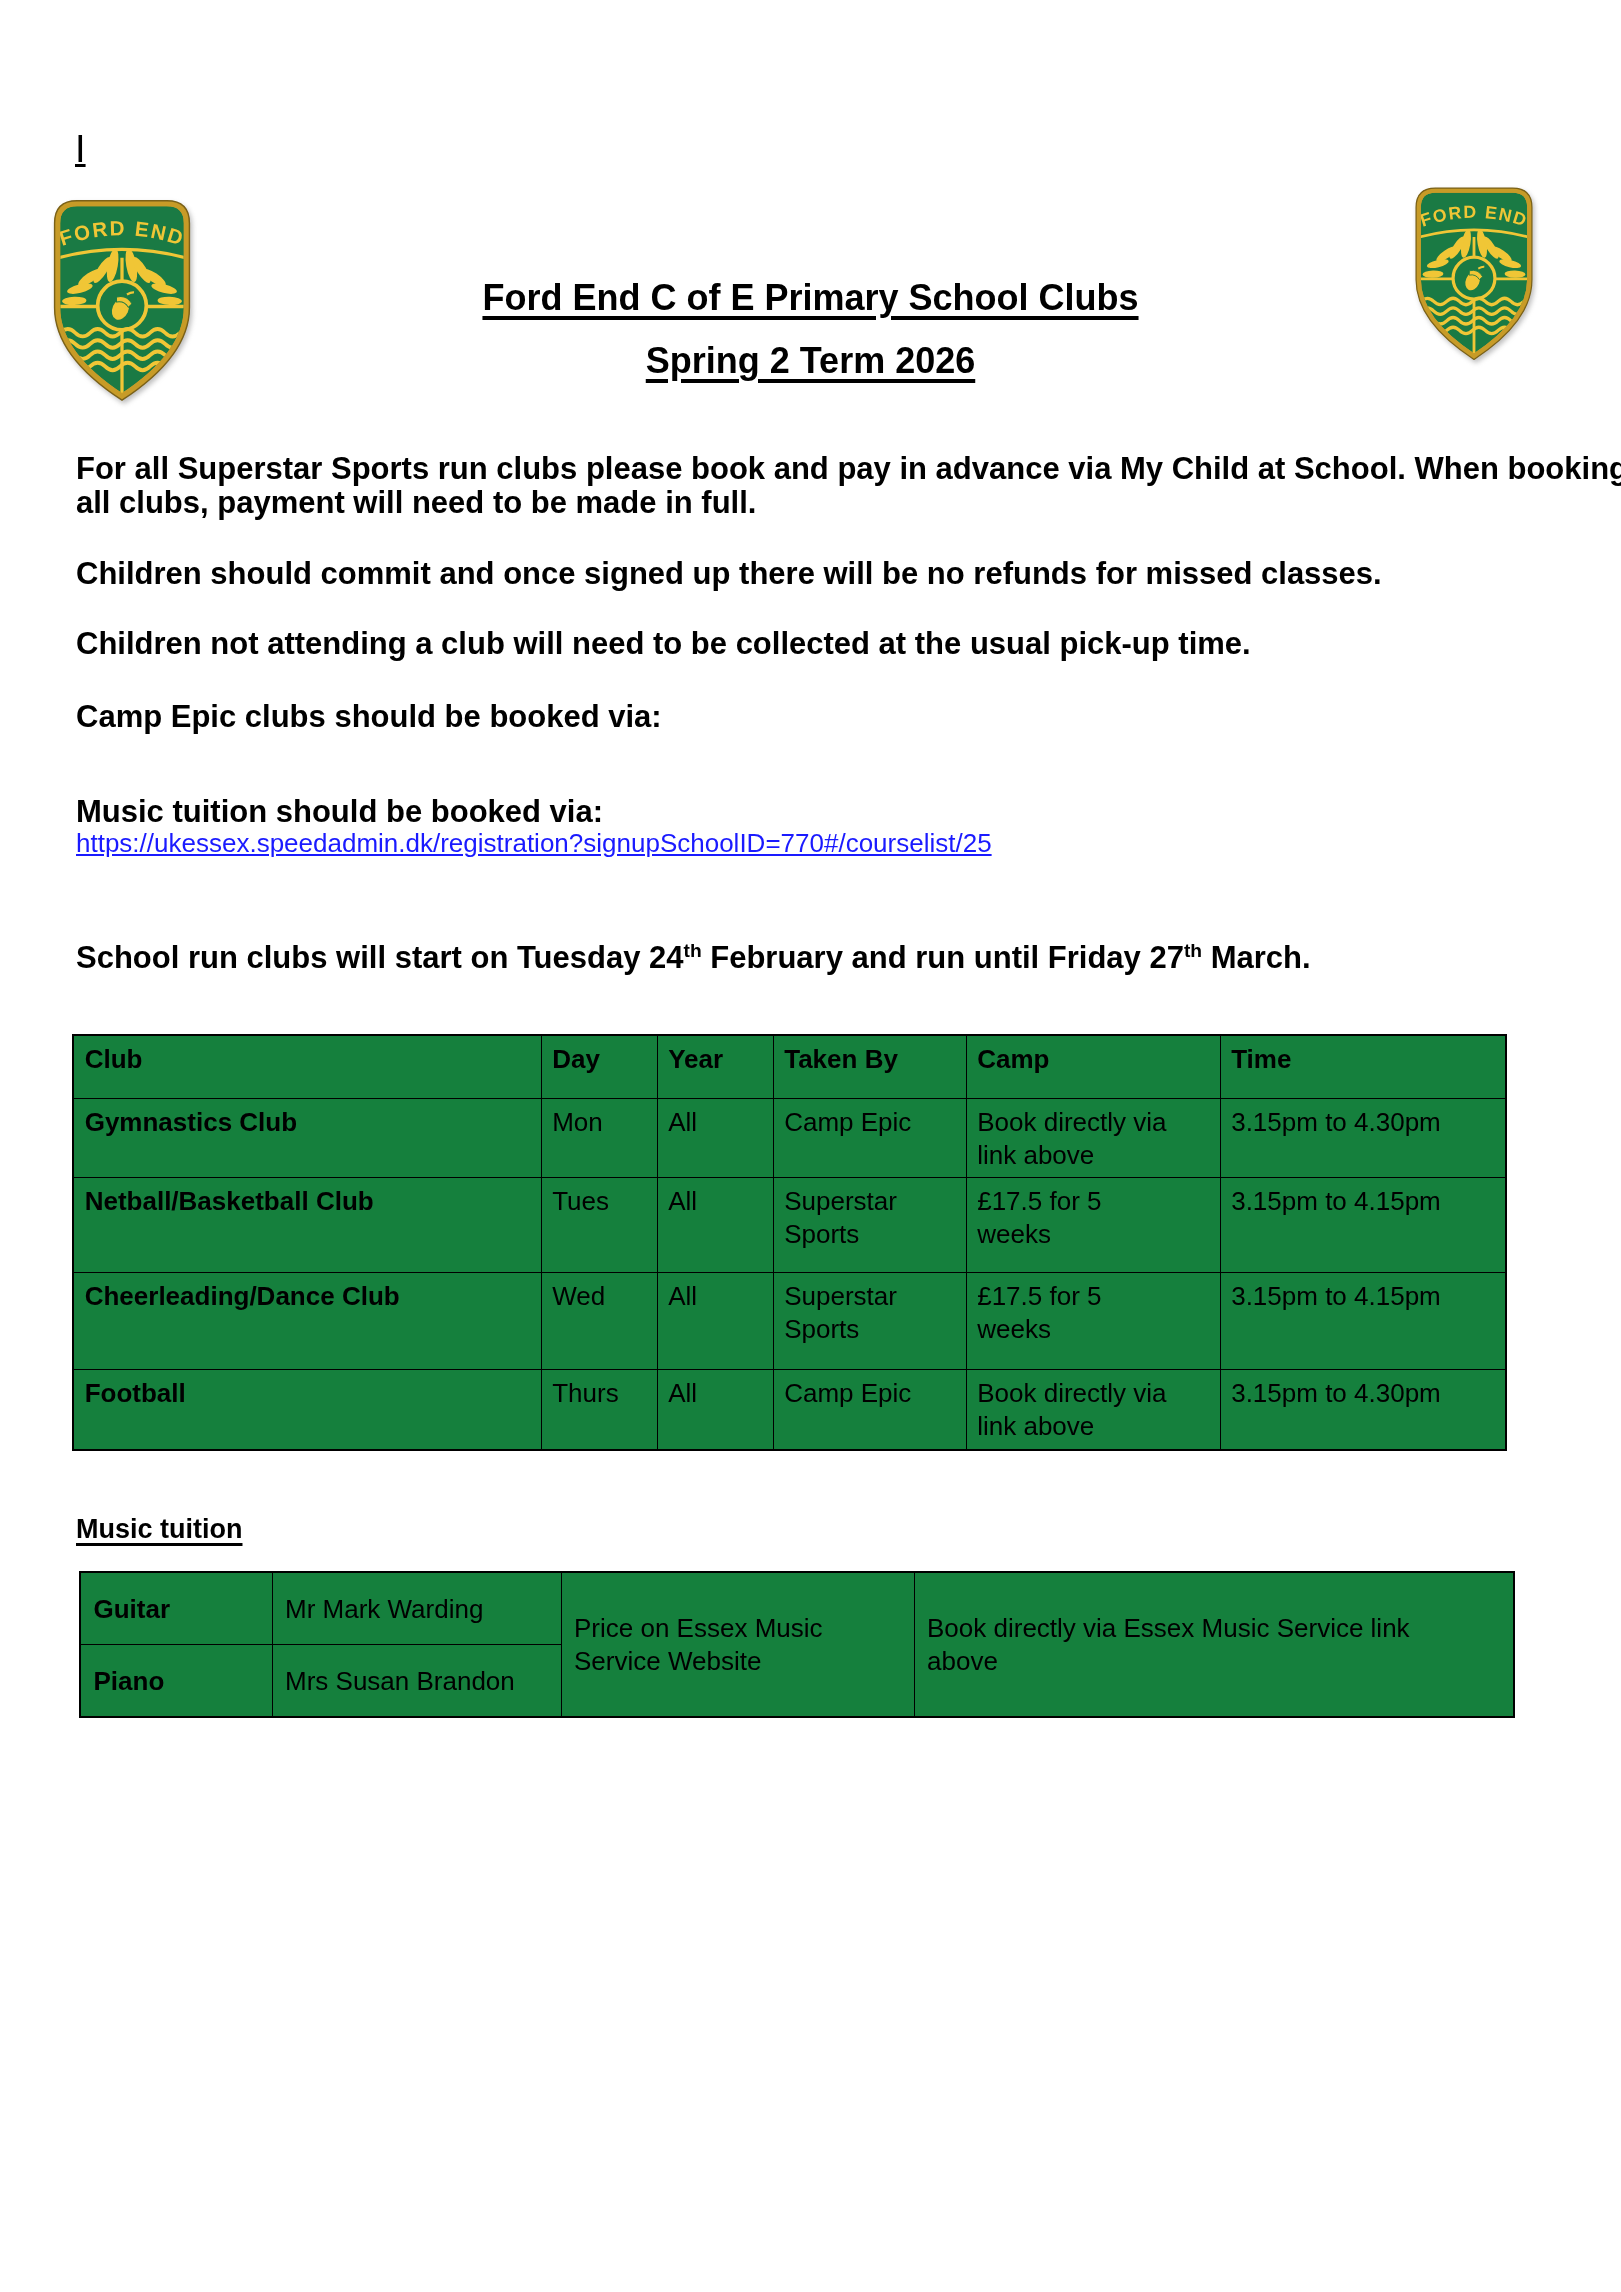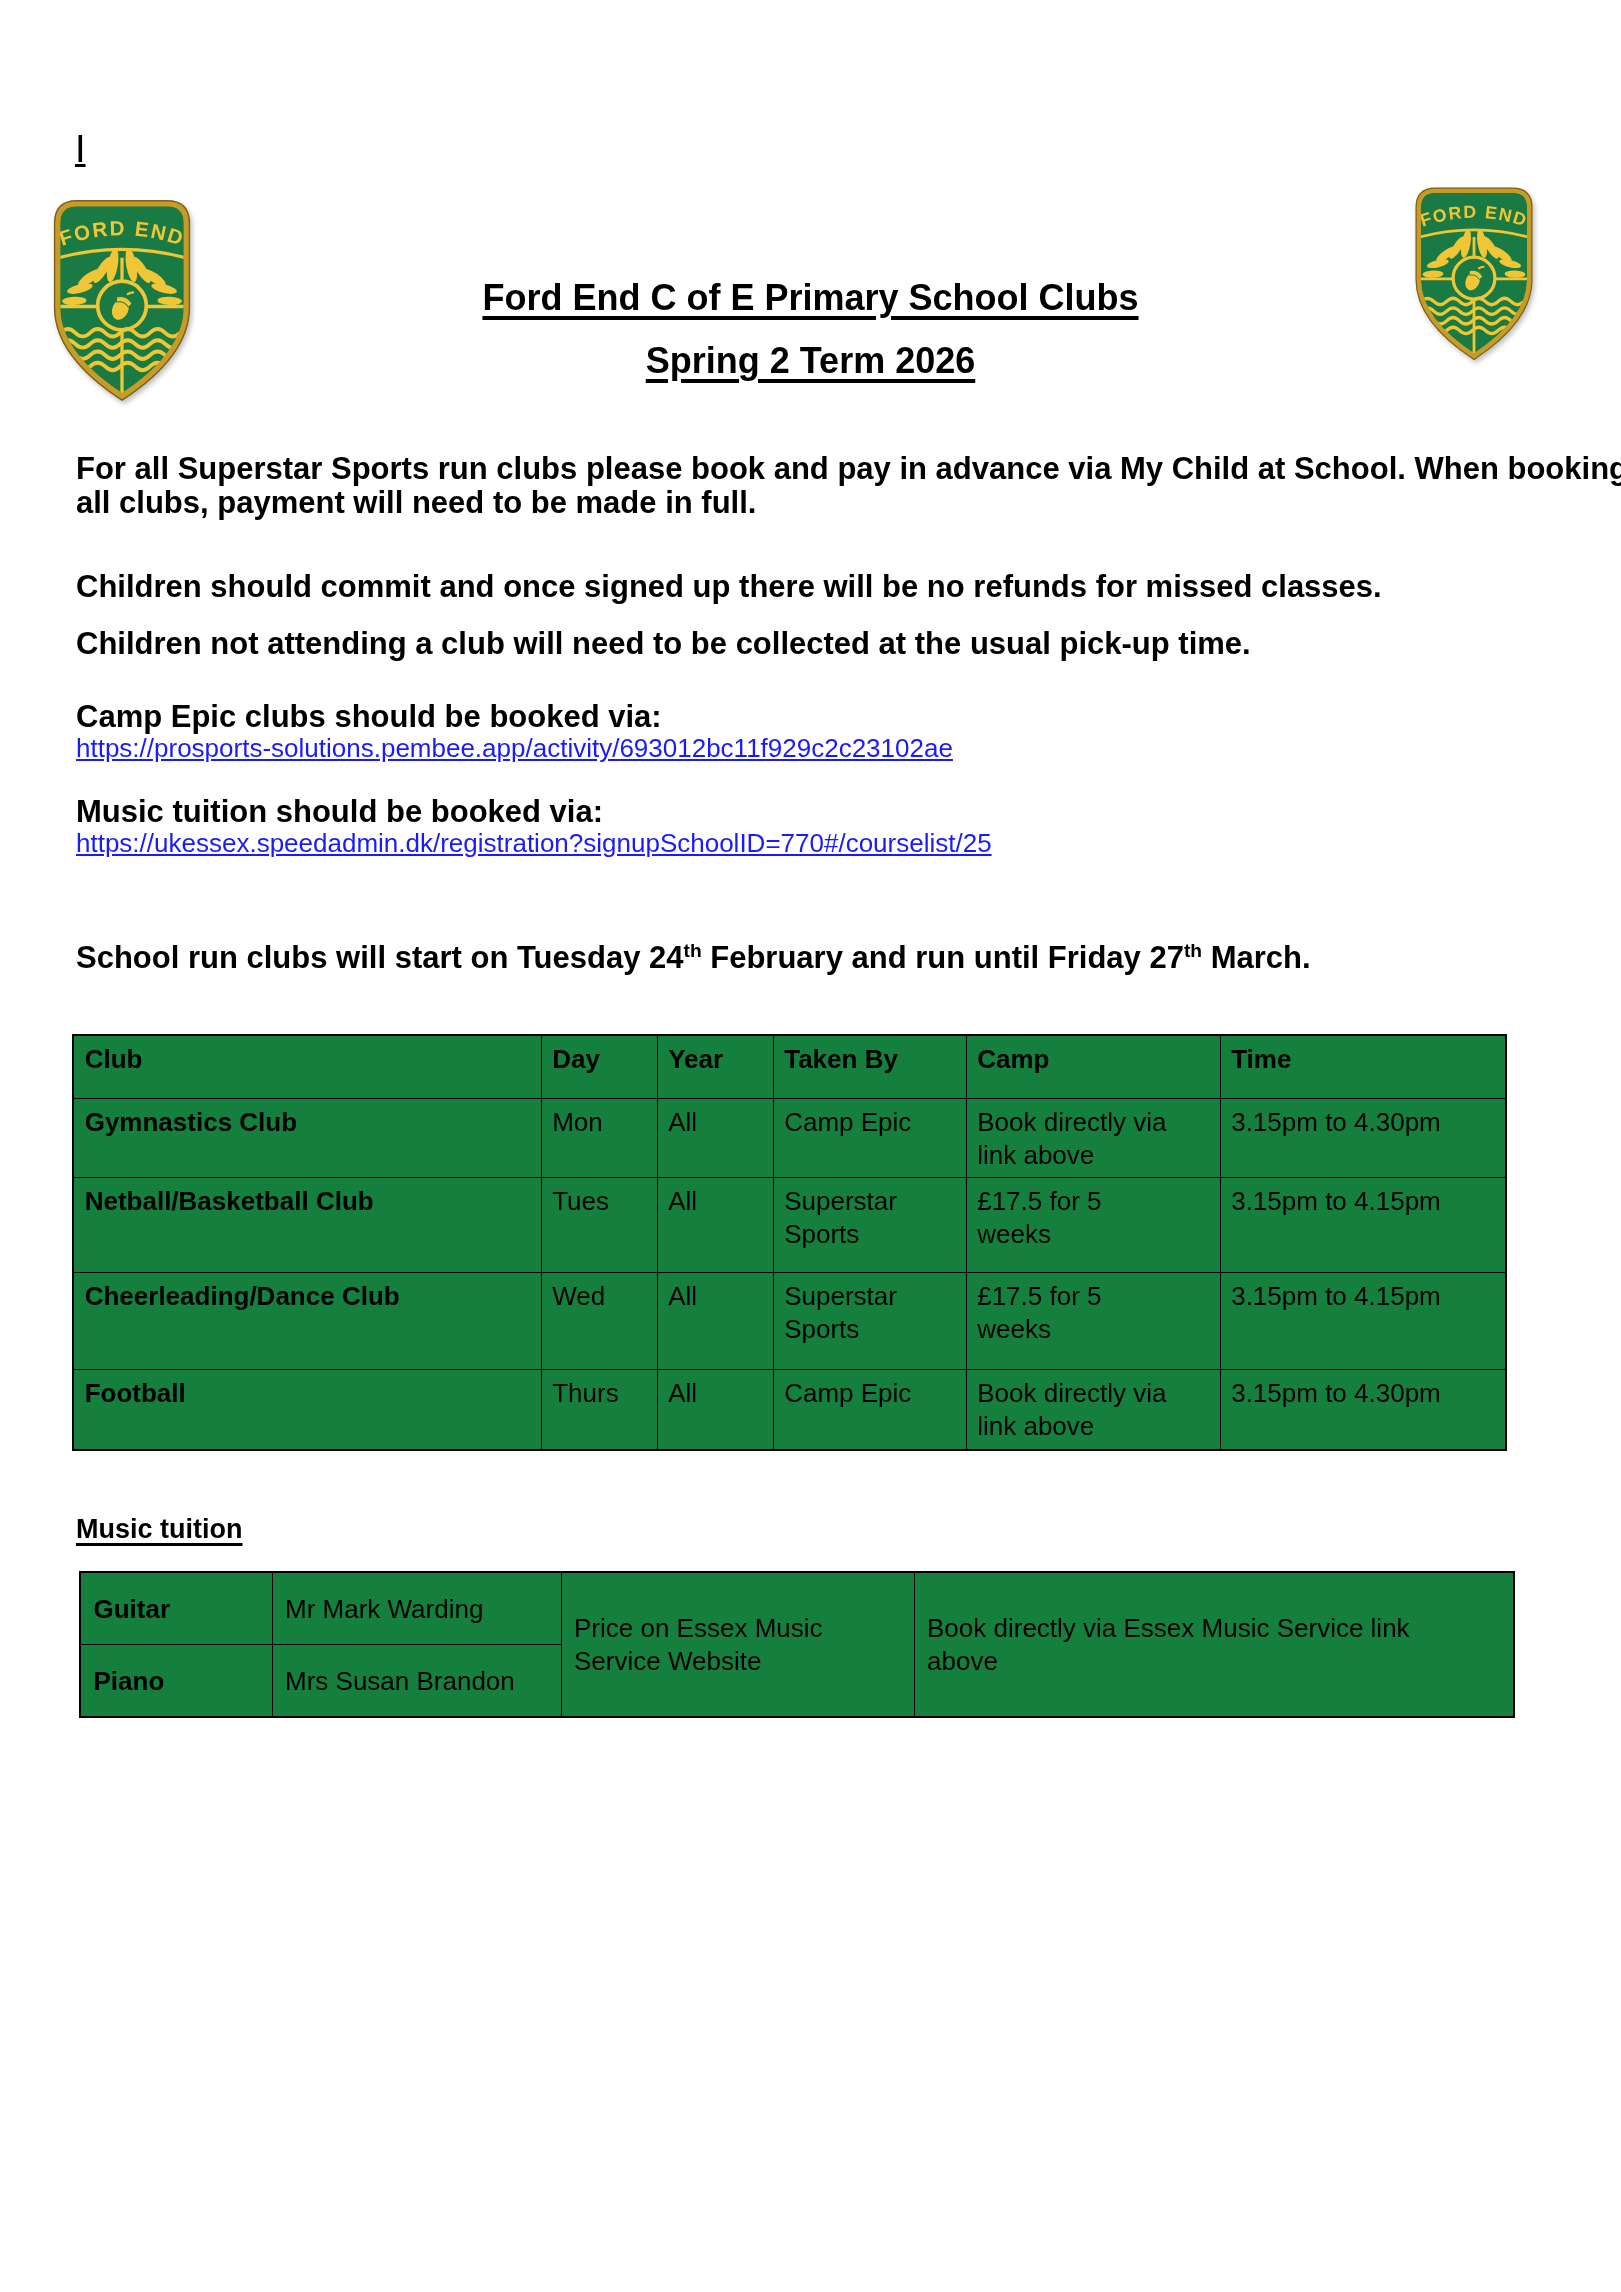--- a/index.html
+++ b/index.html
@@ -144,27 +144,26 @@
   <div class="abs title-wrap">
     <span class="title-line">Ford End C of E Primary School Clubs</span><br>
     <span class="title-line">Spring 2 Term 2026</span>
   </div>
 
   <div class="abs para" style="top:452px">
     <div>For all Superstar Sports run clubs please book and pay in advance via My Child at School. When booking</div>
     <div>all clubs, payment will need to be made in full.</div>
   </div>
 
-  <div class="abs para" style="top:570px">Children should commit and once signed up there will be no refunds for missed classes.</div>
+  <div class="abs para" style="top:557px">Children should commit and once signed up there will be no refunds for missed classes.</div>
 
   <div class="abs para" style="top:627px">Children not attending a club will need to be collected at the usual pick-up time.</div>
 
   <div class="abs para" style="top:700px">Camp Epic clubs should be booked via:</div>
 
-  <a class="abs doclink" style="top:733px">https://prosports-solutions.pembee.app/activity/693012bc11f929c2c23102ae</a>
 
   <div class="abs para" style="top:795px">Music tuition should be booked via:</div>
 
   <a class="abs doclink" style="top:828px">https://ukessex.speedadmin.dk/registration?signupSchoolID=770#/courselist/25</a>
 
   <div class="abs para" style="top:941px">
     <span>School run clubs will start on Tuesday 24</span><sup class="ord">th</sup><span> February and run until Friday 27</span><sup class="ord">th</sup><span> March.</span>
   </div>
 
   <table class="abs doc-table clubs">

